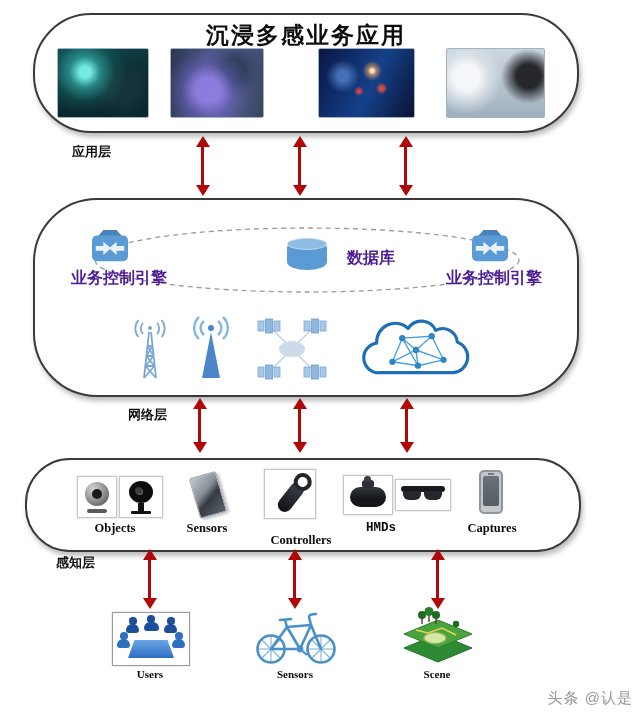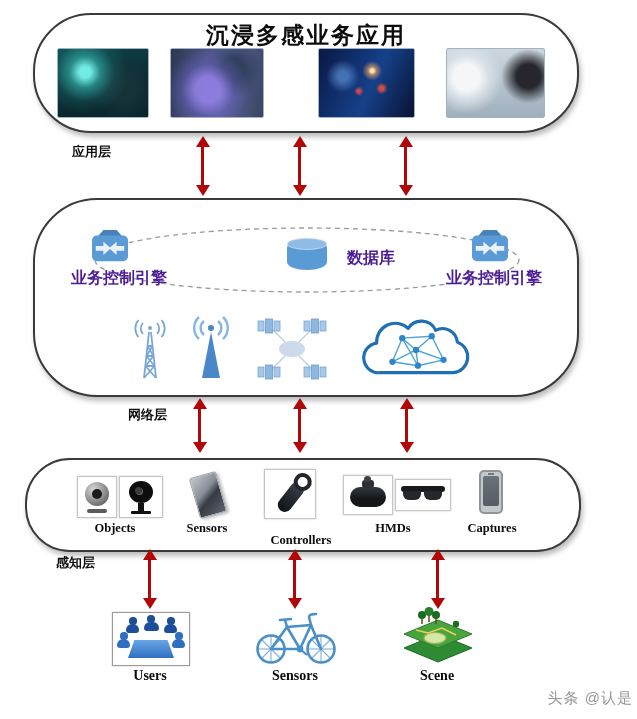--- a/index.html
+++ b/index.html
@@ -45,21 +45,21 @@
   .engine{position:absolute;width:42px;height:36px;}
   .cyl{position:absolute;width:40px;height:30px;background:#5b9bd5;border-radius:20px/8px;}
   .cyl i{position:absolute;left:0;top:-2px;width:40px;height:12px;background:#8fbce4;
          border-radius:50%;border:1px solid rgba(255,255,255,.4);box-sizing:border-box;}
   .mid-label{position:absolute;font-size:16px;font-weight:bold;color:#4c1d95;text-align:center;width:100px;}
   
   .frm{position:absolute;background:#fff;border:1px solid #c6c6c6;box-shadow:0 0 2px rgba(0,0,0,.2);}
   .dev-label,.bot-label{position:absolute;width:100px;text-align:center;
      font-family:"Liberation Serif","DejaVu Serif",serif;font-weight:bold;color:#0b0b0b;}
   .dev-label{font-size:12.5px;}
-  .bot-label{font-size:14px;}
+  .bot-label{font-size:11px;}
   
   .domecam{position:absolute;left:7px;top:5px;width:24px;height:24px;border-radius:50%;
      background:radial-gradient(circle at 35% 30%,#d6d6d6,#8a8a8a 55%,#474747);}
   .domecam::after{content:"";position:absolute;left:7px;top:7px;width:10px;height:10px;border-radius:50%;background:#1b1b1b;}
   .domecam-base{position:absolute;left:9px;bottom:4px;width:20px;height:4px;background:#5a5a5a;border-radius:2px;}
   .boxcam-body{position:absolute;left:9px;top:4px;width:24px;height:22px;border-radius:50%;background:#0d0d0d;}
   .boxcam-body::after{content:"";position:absolute;left:6px;top:6px;width:7px;height:7px;border-radius:50%;background:#3c3c3c;box-shadow:1px 1px 0 #666;}
   .boxcam-stand{position:absolute;left:18px;bottom:5px;width:6px;height:9px;background:#111;}
   .boxcam-base{position:absolute;left:11px;bottom:3px;width:20px;height:3px;background:#111;border-radius:1px;}
   .chip{position:absolute;width:26px;height:40px;border:1px solid #9aa2aa;border-radius:3px;
@@ -229,21 +229,21 @@
     <div class="dev-label" style="left:224px;top:61px;margin-top:12px;">Controllers</div>
 
     <div class="frm" style="left:316px;top:15px;width:48px;height:38px;">
       <i class="hmd"></i>
     </div>
     <div class="frm" style="left:368px;top:19px;width:54px;height:30px;">
       <i class="glasses-bar"></i>
         <i class="glasses-l"></i>
         <i class="glasses-r"></i>
     </div>
-    <div class="dev-label" style="left:316px;top:61px;">HMDs</div>
+    <div class="dev-label" style="left:304px;top:61px;font-family:Liberation Mono, monospace;">HMDs</div>
 
     <div class="phone" style="left:452px;top:10px;"></div>
     <div class="dev-label" style="left:415px;top:61px;">Captures</div>
   </div>
   <div class="layer-label" style="left:56px;top:554px;">感知层</div>
 
   <div class="varrow" style="left:148px;top:559px;height:40px;"></div>
   <div class="varrow" style="left:293px;top:559px;height:40px;"></div>
   <div class="varrow" style="left:436px;top:559px;height:40px;"></div>
 

